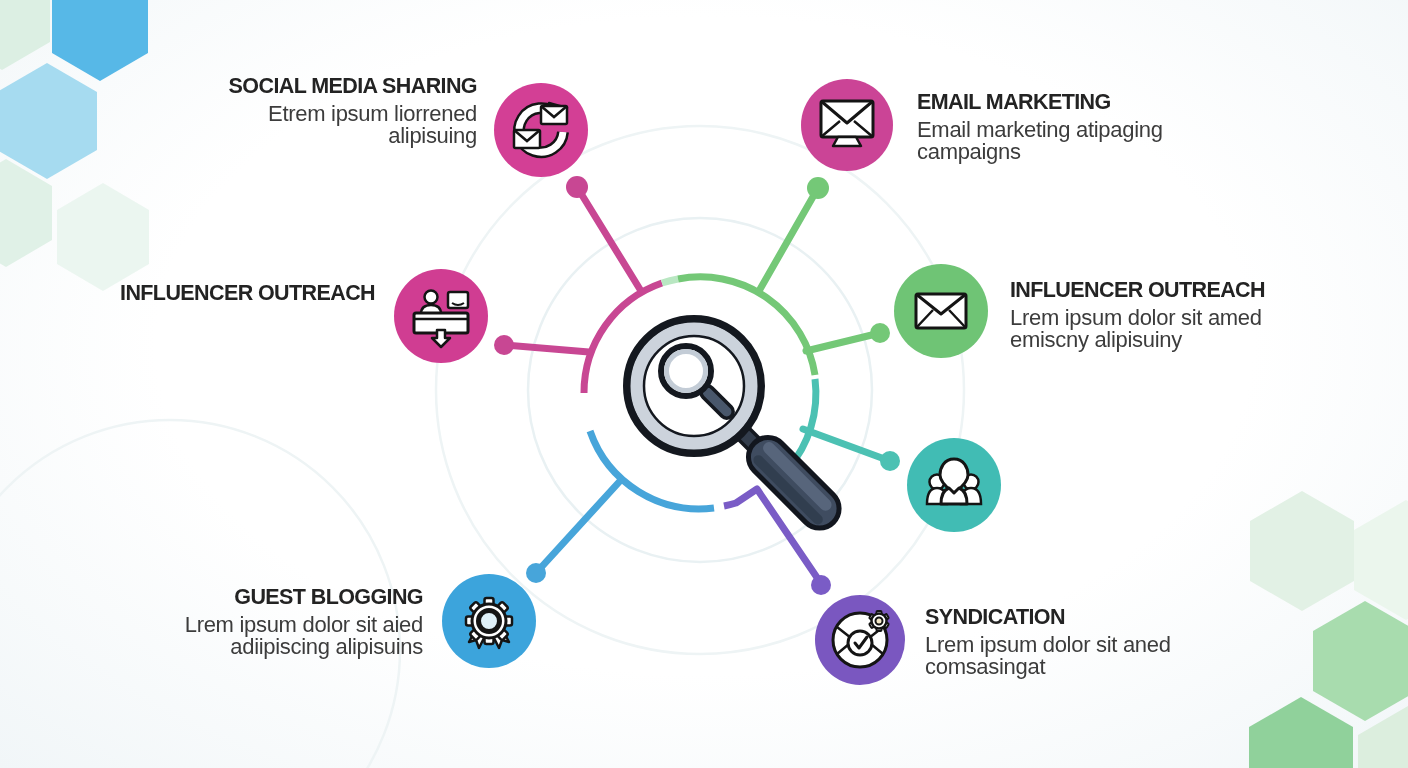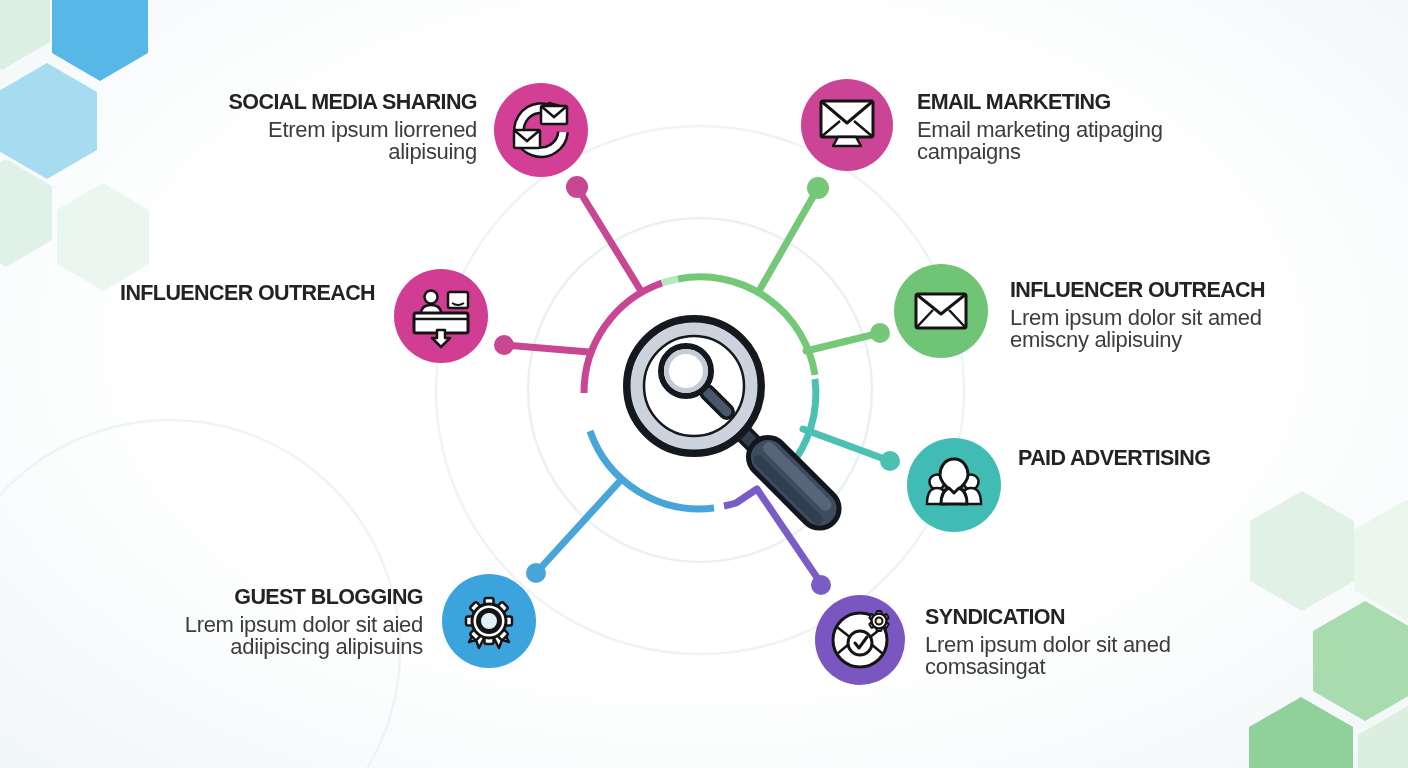--- a/index.html
+++ b/index.html
@@ -15,21 +15,21 @@
   svg.layer{position:absolute;left:0;top:0;}
   .node-text{position:absolute;color:#262626;}
   .node-text .node-title{
     font-size:21.5px;font-weight:700;letter-spacing:-0.6px;color:#232323;line-height:25px;
   }
   .node-text .node-desc{
     margin-top:4px;font-size:22px;line-height:22px;color:#3c3c3c;letter-spacing:-0.3px;
   }
   .t-left{text-align:right;}
   .t-right{text-align:left;}
-  #nt-1{right:931px;top:90px;width:320px;}
+  #nt-1{right:931px;top:74px;width:320px;}
   #nt-2{left:917px;top:90px;width:330px;}
   #nt-3{right:1033px;top:281px;width:320px;}
   #nt-4{left:1010px;top:278px;width:330px;}
   #nt-5{left:1018px;top:446px;width:330px;}
   #nt-6{right:985px;top:585px;width:320px;}
   #nt-7{left:925px;top:605px;width:330px;}
 </style>
 </head>
 <body>
 
@@ -262,21 +262,20 @@
 
   <div class="node-text t-right" id="nt-4">
     <div class="node-title">INFLUENCER OUTREACH</div>
     <div class="node-desc">
       <span>Lrem ipsum dolor sit amed</span><br>
       <span>emiscny alipisuiny</span>
     </div>
   </div>
 
   <div class="node-text t-right" id="nt-5">
-    <div class="node-title">PAID ADVERTISING</div>
   </div>
 
   <div class="node-text t-left" id="nt-6">
     <div class="node-title">GUEST BLOGGING</div>
     <div class="node-desc">
       <span>Lrem ipsum dolor sit aied</span><br>
       <span>adiipiscing alipisuins</span>
     </div>
   </div>
 

